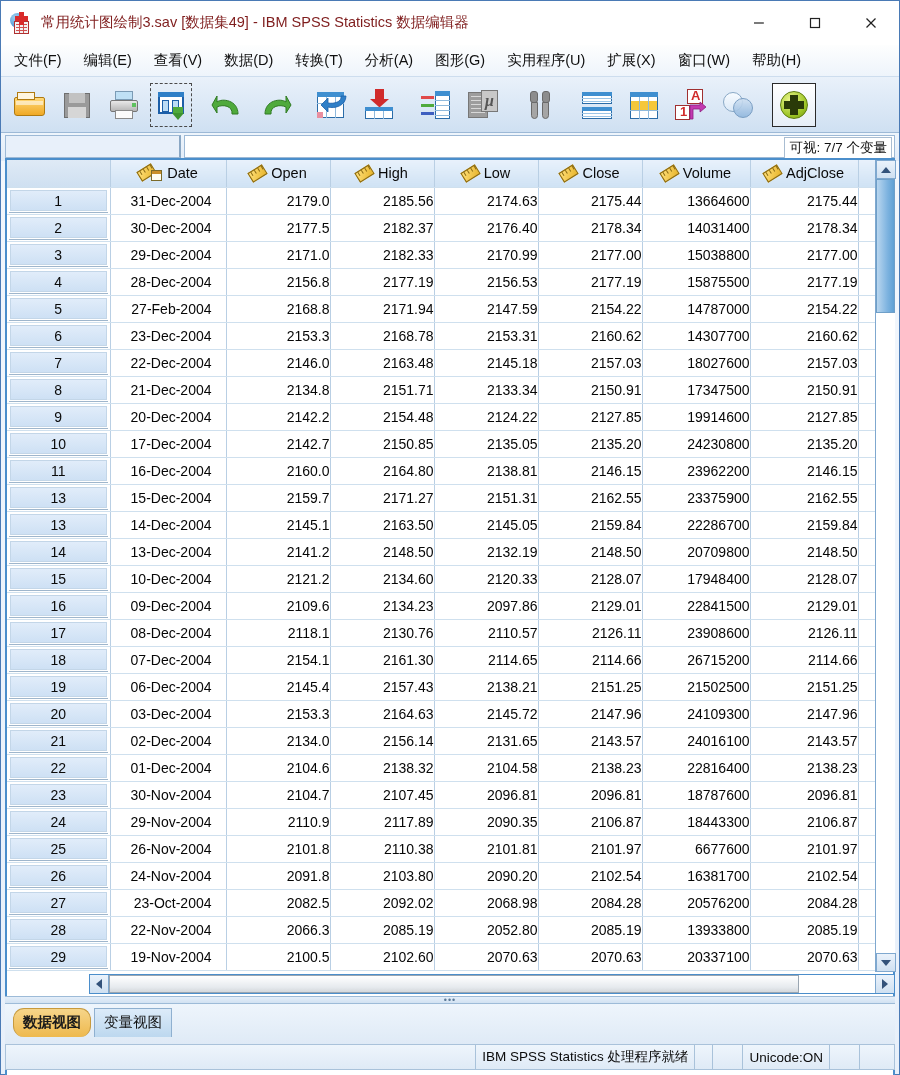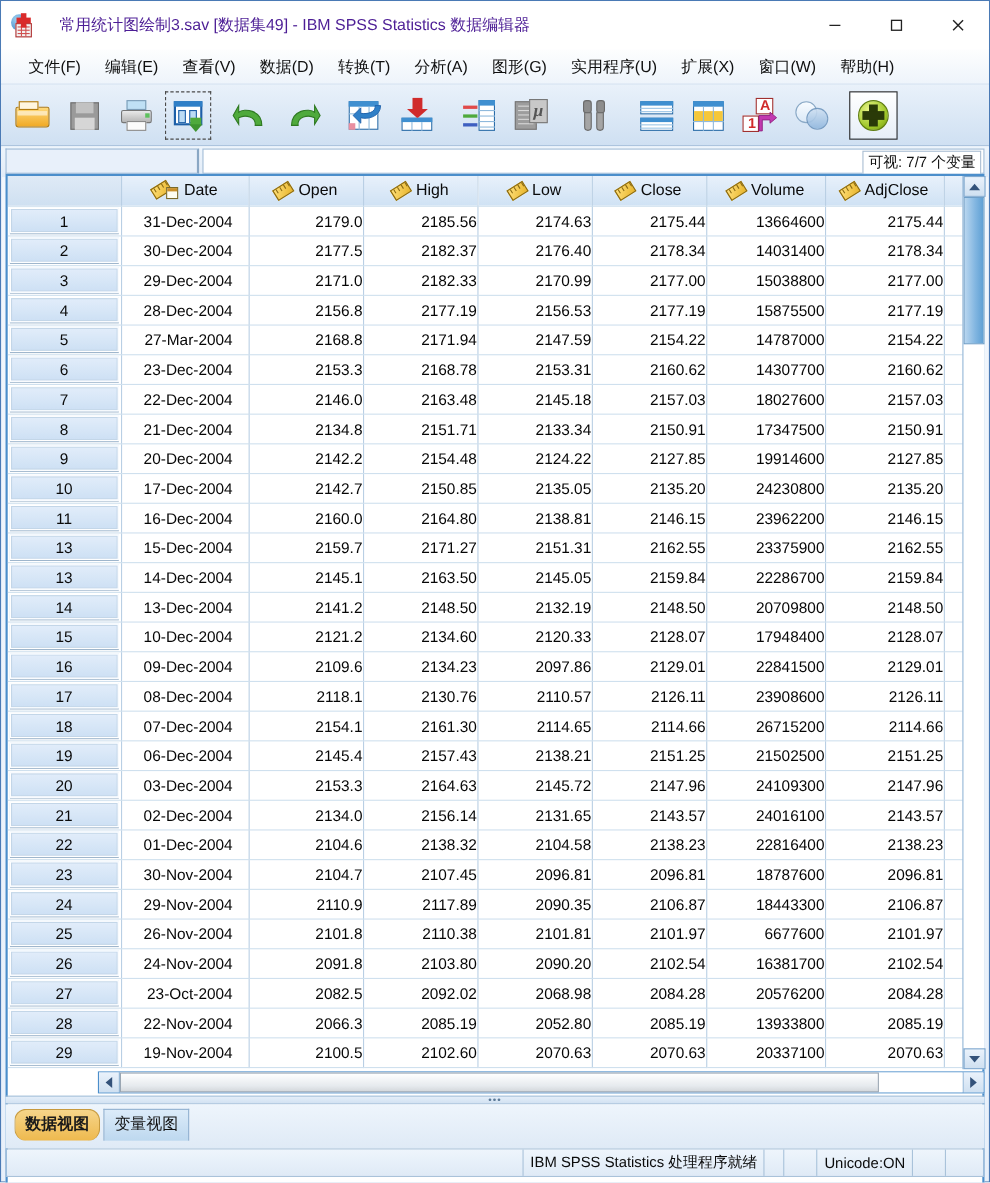--- a/index.html
+++ b/index.html
@@ -44,38 +44,38 @@
     background: #d92b2b;
   }
   .app-icon .grid {
     position: absolute; left: 5px; top: 10px; width: 15px; height: 13px;
     background: #f3f3f3; border: 1px solid #b03030;
   }
   .app-icon .grid i {
     position: absolute; background: #d05050; display: block;
   }
   .title-text {
-    font-size: 14.5px; color: #4c1d95; white-space: nowrap; margin-left: 13px;
+    font-size: 14.5px; color: #7f1d1d; white-space: nowrap;
   }
   .winbtns {
     position: absolute; right: 0; top: 0; height: 44px;
     display: flex; align-items: stretch;
   }
   .winbtn {
     width: 56px; display: flex; align-items: center; justify-content: center;
     font-size: 16px; color: #222; background: transparent;
   }
   .winbtn svg { display:block; }
 
   
   .menubar {
     height: 32px;
     background: linear-gradient(#fdfefe, #eef4fb);
     display: flex; align-items: center;
-    padding-left: 14px;
+    padding-left: 2px;
     border-bottom: 1px solid #cdddee;
   }
   .menu-item {
     font-size: 14.5px; color: #101010;
     padding: 3px 11px; white-space: nowrap; cursor: default;
   }
 
   
   .toolbar {
     height: 56px;
@@ -651,21 +651,21 @@
             <td class="cell">2156.53</td>
             <td class="cell">2177.19</td>
             <td class="cell">15875500</td>
             <td class="cell">2177.19</td>
             <td class="blank"></td>
           </tr>
           <tr>
             <td class="rownum">
               <span class="rn">5</span>
             </td>
-            <td class="cell date">27-Mar-2004</td>
+            <td class="cell date">27-Feb-2004</td>
             <td class="cell">2168.8</td>
             <td class="cell">2171.94</td>
             <td class="cell">2147.59</td>
             <td class="cell">2154.22</td>
             <td class="cell">14787000</td>
             <td class="cell">2154.22</td>
             <td class="blank"></td>
           </tr>
           <tr>
             <td class="rownum">

